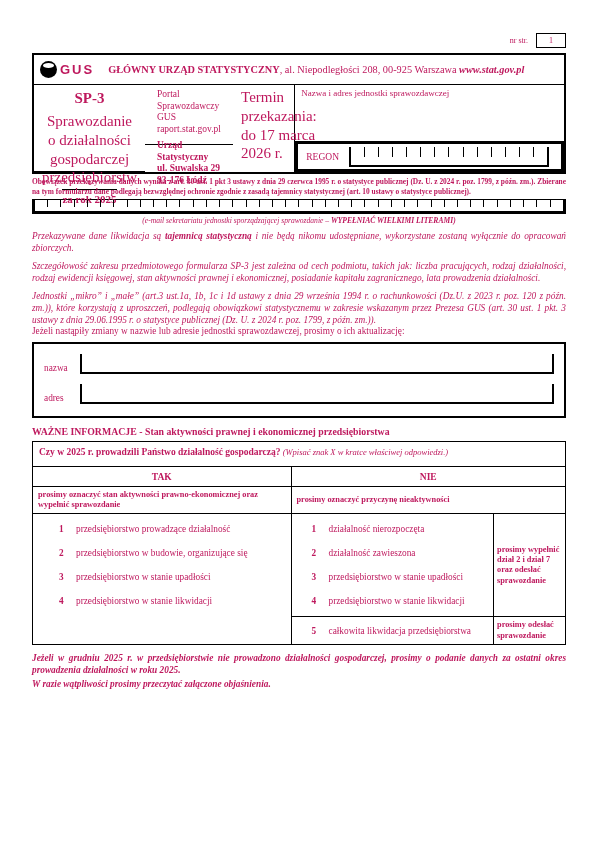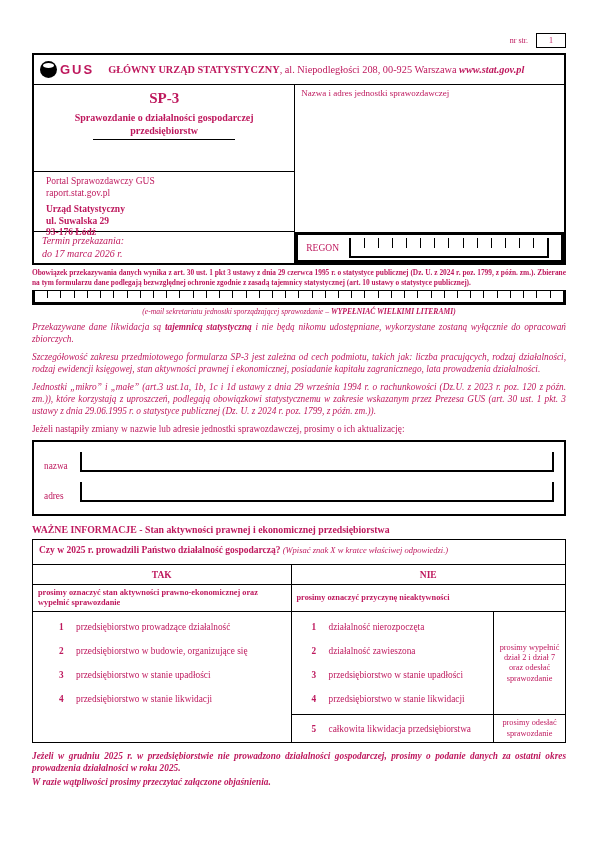--- a/index.html
+++ b/index.html
@@ -20,52 +20,52 @@
   .hrow1{display:flex;align-items:center;border-bottom:1px solid #000;height:30px;padding:0 6px;}
   .logo{display:flex;align-items:center;margin-right:14px;}
   .logo-mark{position:relative;width:17px;height:17px;background:#000;border-radius:50%;margin-right:3px;}
   .logo-mark::before{content:"";position:absolute;left:3px;top:2px;width:11px;height:5px;background:#fff;border-radius:50%;}
   .logo-text{font-family:"Liberation Sans",sans-serif;font-weight:bold;font-size:13px;letter-spacing:2px;}
   .orgline{font-size:10.3px;white-space:nowrap;}
   .orgline .b{font-weight:bold;margin-top:31px;}
   .orgline .url{font-weight:bold;font-style:italic;}
 
   .hcols{display:flex;}
-  .hleft{width:49.3%;border-right:1px solid #000;display:flex;flex-direction:column;}
+  .hleft{width:49.3%;border-right:1px solid #000;display:flex;}
   .hright{width:50.7%;display:flex;flex-direction:column;}
 
   .sp3block{border-bottom:1px solid #000;text-align:center;padding:5px 8px 6px;height:87px;}
   .form-code{font-weight:bold;font-size:15px;margin-bottom:5px;}
-  .form-title{font-weight:bold;font-size:10px;line-height:1.25;}
+  .form-title{font-weight:normal;font-size:15px;line-height:1.25;}
   .title-rule{width:58%;border-bottom:1.5px solid #000;margin:2px auto 3px;}
   .form-year{font-weight:bold;font-size:11px;}
 
   .addrblock{border-bottom:1px solid #000;padding:4px 12px;font-size:9.5px;line-height:1.22;height:60px;}
   .addr-office{font-weight:bold;margin-top:5px;}
 
-  .terminblock{padding:3px 8px;font-size:10px;line-height:1.25;flex:1;font-style:italic;}
+  .terminblock{padding:3px 8px;font-size:15px;line-height:1.25;flex:1;}
 
   .unitbox{flex:1;padding:3px 6px;font-size:9px;}
   .regonbox{height:31px;border:3px solid #000;display:flex;align-items:center;padding:0 8px;}
   .regon-label{font-size:9.5px;margin-right:10px;}
 
   
   .comb{display:flex;align-items:flex-start;}
   .comb-cell{flex:1;height:60%;border-right:1px solid #000;}
   .comb-cell:last-child{border-right:none;}
   .regon-comb{flex:1;height:20px;border-left:2px solid #000;border-right:2px solid #000;border-bottom:2px solid #000;margin-right:4px;}
   .email-comb{width:100%;height:15px;margin-top:3px;border-top:1px solid #000;border-left:3px solid #000;border-right:3px solid #000;border-bottom:3px solid #000;}
 
   .legal{font-size:7.4px;font-weight:bold;text-align:justify;line-height:1.3;margin-top:3px;}
   .email-caption{font-size:7.6px;font-style:italic;text-align:center;margin-top:2px;}
   .email-caption .b{font-weight:bold;}
 
   .para{font-size:9.3px;font-style:italic;text-align:justify;line-height:1.28;margin-top:6px;}
   .para .b{font-weight:bold;}
-  .plain{font-size:9.3px;margin-top:7px;}
+  .plain{font-size:9.3px;}
 
   .updbox{border:2px solid #000;margin-top:6px;padding:8px 10px 12px;}
   .updrow{display:flex;align-items:flex-end;margin-top:10px;}
   .updrow .ulab{width:36px;font-size:9.3px;padding-bottom:1px;}
   .updrow .uinput{flex:1;height:20px;border-left:2px solid #000;border-right:2px solid #000;border-bottom:2px solid #000;}
 
   .important-heading{font-size:9.8px;font-weight:bold;margin-top:8px;}
 
   table.activity{width:100%;border-collapse:collapse;margin-top:4px;}
   table.activity td{border:1px solid #000;padding:0;vertical-align:top;}
@@ -74,21 +74,21 @@
   .q-note{font-style:italic;font-size:8.5px;}
   .yn-cell{text-align:center;font-weight:bold;font-size:9.5px;padding:3px 0 !important;height:20px;vertical-align:middle !important;}
   .sub-cell{font-size:8.3px;font-weight:bold;padding:3px 5px !important;line-height:1.2;height:26px;vertical-align:middle !important;}
   .items-cell{padding:10px 4px 8px 26px !important;}
   .items-cell-r{padding:10px 4px 8px 20px !important;}
   .item{display:flex;margin-bottom:14px;font-size:9.3px;}
   .item .num{font-weight:bold;width:12px;flex:none;}
   .item .lbl{margin-left:5px;}
   .item5-cell{padding:6px 4px 6px 20px !important;vertical-align:middle !important;}
   .item5-cell .item{margin-bottom:0;}
-  .note-cell{font-size:8.3px;font-weight:normal;text-align:center;vertical-align:middle !important;padding:3px 3px !important;line-height:1.25;}
+  .note-cell{font-size:8.3px;font-weight:bold;vertical-align:middle !important;padding:3px 3px !important;line-height:1.25;}
 
   .footer-para{font-size:9.3px;font-weight:bold;font-style:italic;text-align:justify;line-height:1.3;margin-top:7px;}
   .footer-para2{font-size:9.3px;font-weight:bold;font-style:italic;margin-top:3px;}
 </style>
 </head>
 <body>
 
 <div class="sheet">
 
   <div class="nrstr">
@@ -107,20 +107,21 @@
 
     <div class="hcols">
       <div class="hleft">
         <div class="sp3block">
           <div class="form-code">SP-3</div>
           <div class="form-title">
             <span>Sprawozdanie o działalności gospodarczej</span><br>
             <span>przedsiębiorstw</span>
           </div>
           <div class="title-rule"></div>
+          <div class="form-year">za rok 2025</div>
         </div>
         <div class="addrblock">
           <div>Portal Sprawozdawczy GUS</div>
           <div>raport.stat.gov.pl</div>
           <div class="addr-office">Urząd Statystyczny</div>
           <div class="addr-office" style="margin-top:0;">ul. Suwalska 29</div>
           <div class="addr-office" style="margin-top:0;">93-176 Łódź</div>
         </div>
         <div class="terminblock">
           <div>Termin przekazania:</div>

